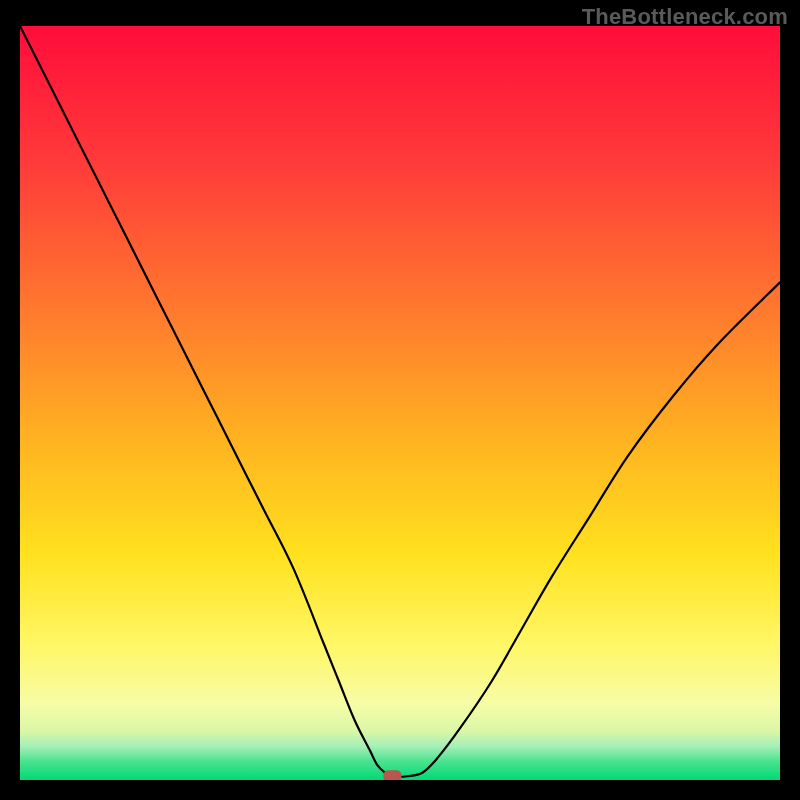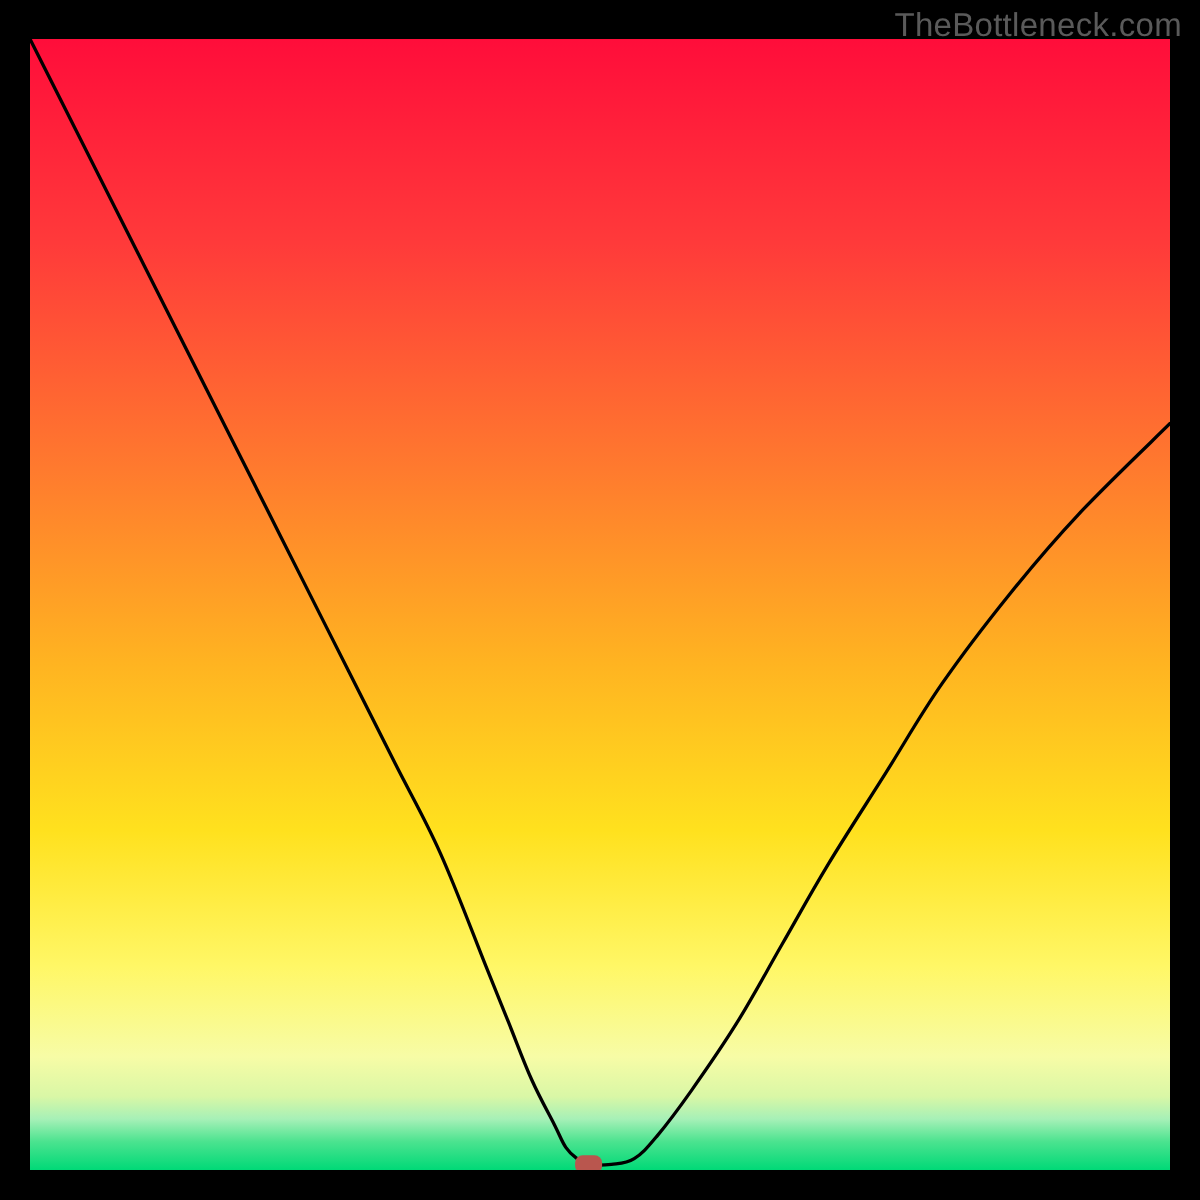--- a/index.html
+++ b/index.html
@@ -16,21 +16,21 @@
     width: 800px;
     height: 800px;
     background: #000;
   }
   .watermark {
     position: absolute;
     top: 4px;
     right: 12px;
     color: #5a5a5a;
     font-size: 22px;
-    font-weight: 400;
+    font-weight: 700;
     letter-spacing: 0.2px;
     user-select: none;
   }
   .plot {
     position: absolute;
     left: 20px;
     top: 26px;
     width: 760px;
     height: 754px;
   }

